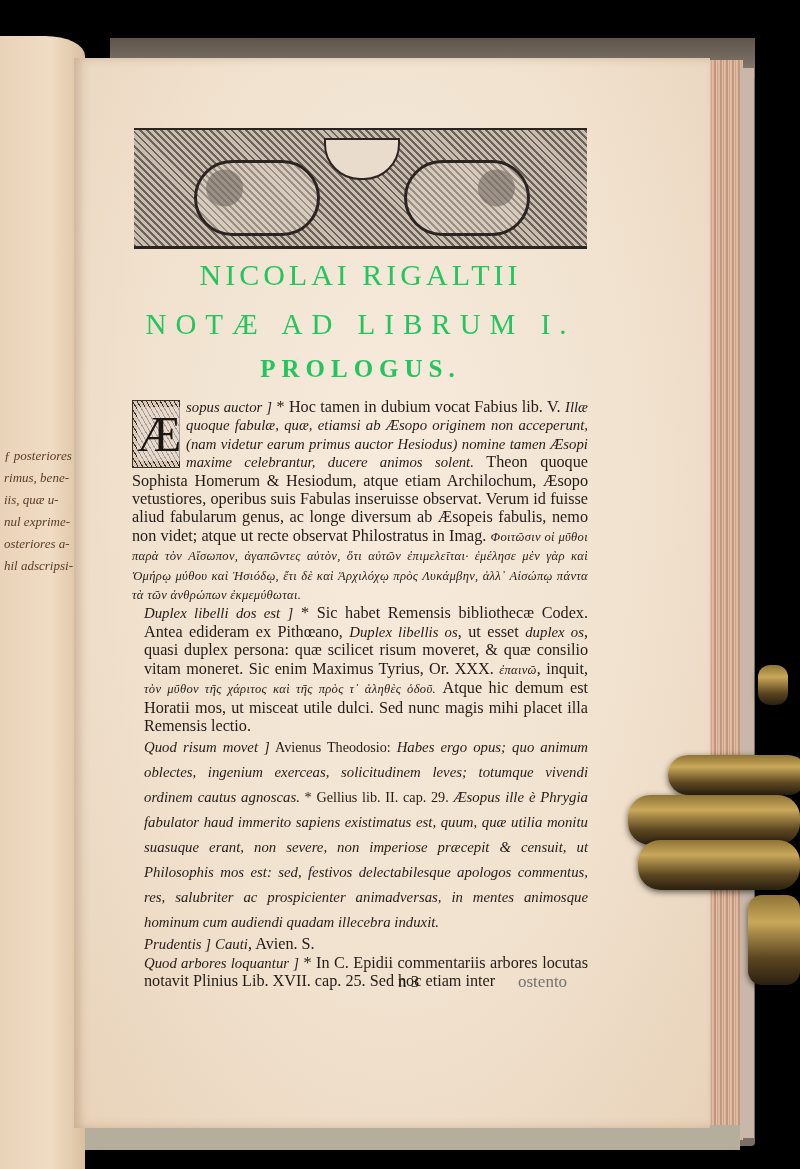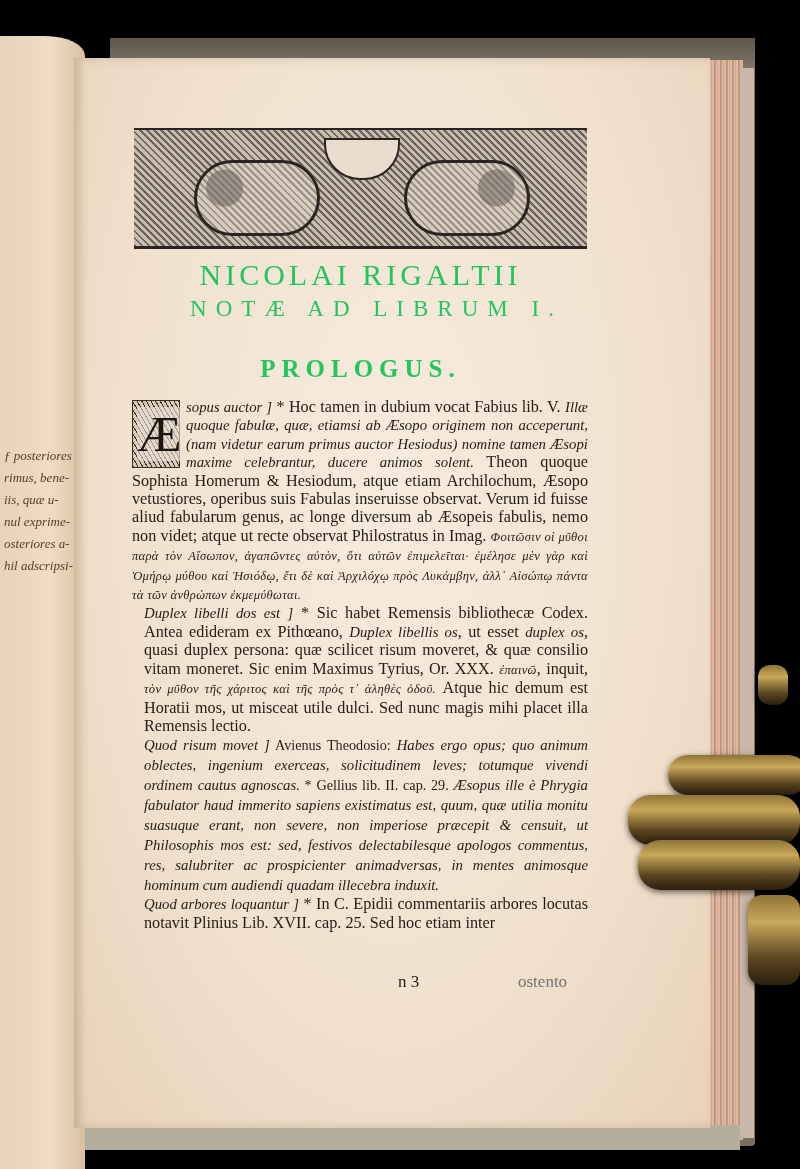--- a/index.html
+++ b/index.html
@@ -18,29 +18,29 @@
       radial-gradient(circle at 80% 50%, rgba(40,30,25,.55) 0 18px, transparent 19px),
       radial-gradient(ellipse at 50% 30%, rgba(40,30,25,.6) 0 28px, transparent 30px),
       repeating-linear-gradient(45deg,#6d625a 0 2px,#c9bdb0 2px 5px),
       #a89b8f;}
   .headpiece .urn{position:absolute;left:190px;top:8px;width:72px;height:38px;border-radius:0 0 36px 36px;background:#e9dccd;border:2px solid #2b2420;}
   .headpiece .scroll-l,.headpiece .scroll-r{position:absolute;top:30px;width:120px;height:70px;border:3px solid #2b2420;border-radius:60px;background:rgba(240,230,218,.35);}
   .headpiece .scroll-l{left:60px;}
   .headpiece .scroll-r{left:270px;}
   .title{position:absolute;left:134px;width:453px;text-align:center;color:#22c55e;font-family:"Liberation Serif",serif;}
   .t1{top:258px;font-size:30px;letter-spacing:4px;}
-  .t2{top:296px;font-size:23px;letter-spacing:9px;margin-left:16px;}
+  .t2{top:308px;font-size:29px;letter-spacing:9px;}
   .t3{top:355px;font-size:25px;letter-spacing:6px;font-weight:bold;}
   .body{position:absolute;left:132px;top:398px;width:456px;color:#221b17;font-size:16.2px;line-height:18.4px;}
   .body p{margin:0;text-align:justify;}
   .dropcap{float:left;width:46px;height:66px;margin:2px 6px 0 0;border:1px solid #3a2f28;background:repeating-linear-gradient(60deg,#3a2f28 0 1px,#d9c9b6 1px 4px);position:relative;}
   .dropcap span{position:absolute;left:4px;top:6px;font-size:50px;line-height:54px;color:#1c1613;background:rgba(240,230,218,.6);}
   .it{font-style:italic;font-size:14.8px;}
   .gr{font-style:italic;font-size:12.6px;letter-spacing:.3px;}
-  .sm{font-size:14.2px;line-height:20px;}
+  .sm{font-size:14.2px;line-height:25px;}
   .ind{padding-left:12px;}
   .footer-sig{position:absolute;left:398px;top:972px;font-size:17px;color:#221b17;}
   .footer-catch{position:absolute;left:518px;top:972px;font-size:17px;color:#737373;}
   .hand{position:absolute;left:628px;top:665px;width:172px;height:320px;}
   .hand .f{position:absolute;background:linear-gradient(180deg,#8f7436 0%,#c9a85a 30%,#5b4620 70%,#2a1f10 100%);border-radius:22px;box-shadow:0 2px 6px rgba(0,0,0,.6);}
 </style>
 </head>
 <body>
 
 <div class="board"></div>
@@ -77,20 +77,23 @@
       </span>
     <span class="it">sopus auctor ]</span><span> * Hoc tamen in dubium vocat Fabius lib. V. </span><span class="it">Illæ quoque fabulæ, quæ, etiamsi ab Æsopo originem non acceperunt, (nam videtur earum primus auctor Hesiodus) nomine tamen Æsopi maxime celebrantur, ducere animos solent.</span><span> Theon quoque Sophista Homerum &amp; Hesiodum, atque etiam Archilochum, Æsopo vetustiores, operibus suis Fabulas inseruisse observat. Verum id fuisse aliud fabularum genus, ac longe diversum ab Æsopeis fabulis, nemo non videt; atque ut recte observat Philostratus in Imag. </span><span class="gr">Φοιτῶσιν οἱ μῦθοι παρὰ τὸν Αἴσωπον, ἀγαπῶντες αὐτὸν, ὅτι αὐτῶν ἐπιμελεῖται· ἐμέλησε μὲν γὰρ καὶ Ὁμήρῳ μύθου καὶ Ἡσιόδῳ, ἔτι δὲ καὶ Ἀρχιλόχῳ πρὸς Λυκάμβην, ἀλλ᾽ Αἰσώπῳ πάντα τὰ τῶν ἀνθρώπων ἐκμεμύθωται.</span>
   </p>
   <p class="ind">
     <span class="it">Duplex libelli dos est ]</span><span> * Sic habet Remensis bibliothecæ Codex. Antea edideram ex Pithœano, </span><span class="it">Duplex libellis os</span><span>, ut esset </span><span class="it">duplex os</span><span>, quasi duplex persona: quæ scilicet risum moveret, &amp; quæ consilio vitam moneret. Sic enim Maximus Tyrius, Or. XXX. </span><span class="gr">ἐπαινῶ</span><span>, inquit, </span><span class="gr">τὸν μῦθον τῆς χάριτος καὶ τῆς πρὸς τ᾽ ἀληθὲς ὁδοῦ.</span><span> Atque hic demum est Horatii mos, ut misceat utile dulci. Sed nunc magis mihi placet illa Remensis lectio.</span>
   </p>
   <p class="ind sm">
     <span class="it">Quod risum movet ]</span><span> Avienus Theodosio: </span><span class="it">Habes ergo opus; quo animum oblectes, ingenium exerceas, solicitudinem leves; totumque vivendi ordinem cautus agnoscas.</span><span> * Gellius lib. II. cap. 29. </span><span class="it">Æsopus ille è Phrygia fabulator haud immerito sapiens existimatus est, quum, quæ utilia monitu suasuque erant, non severe, non imperiose præcepit &amp; censuit, ut Philosophis mos est: sed, festivos delectabilesque apologos commentus, res, salubriter ac prospicienter animadversas, in mentes animosque hominum cum audiendi quadam illecebra induxit.</span>
   </p>
   <p class="ind">
+    <span class="it">Prudentis ]</span><span> </span><span class="it">Cauti</span><span>, Avien. S.</span>
+  </p>
+  <p class="ind">
     <span class="it">Quod arbores loquantur ]</span><span> * In C. Epidii commentariis arbores locutas notavit Plinius Lib. XVII. cap. 25. Sed hoc etiam inter</span>
   </p>
 </div>
 
 <div class="footer-sig">n 3</div>
 <div class="footer-catch">ostento</div>
 
 <div class="hand">
   <div class="f" style="left:130px;top:0;width:30px;height:40px;border-radius:12px;"></div>
   <div class="f" style="left:40px;top:90px;width:140px;height:40px;"></div>

